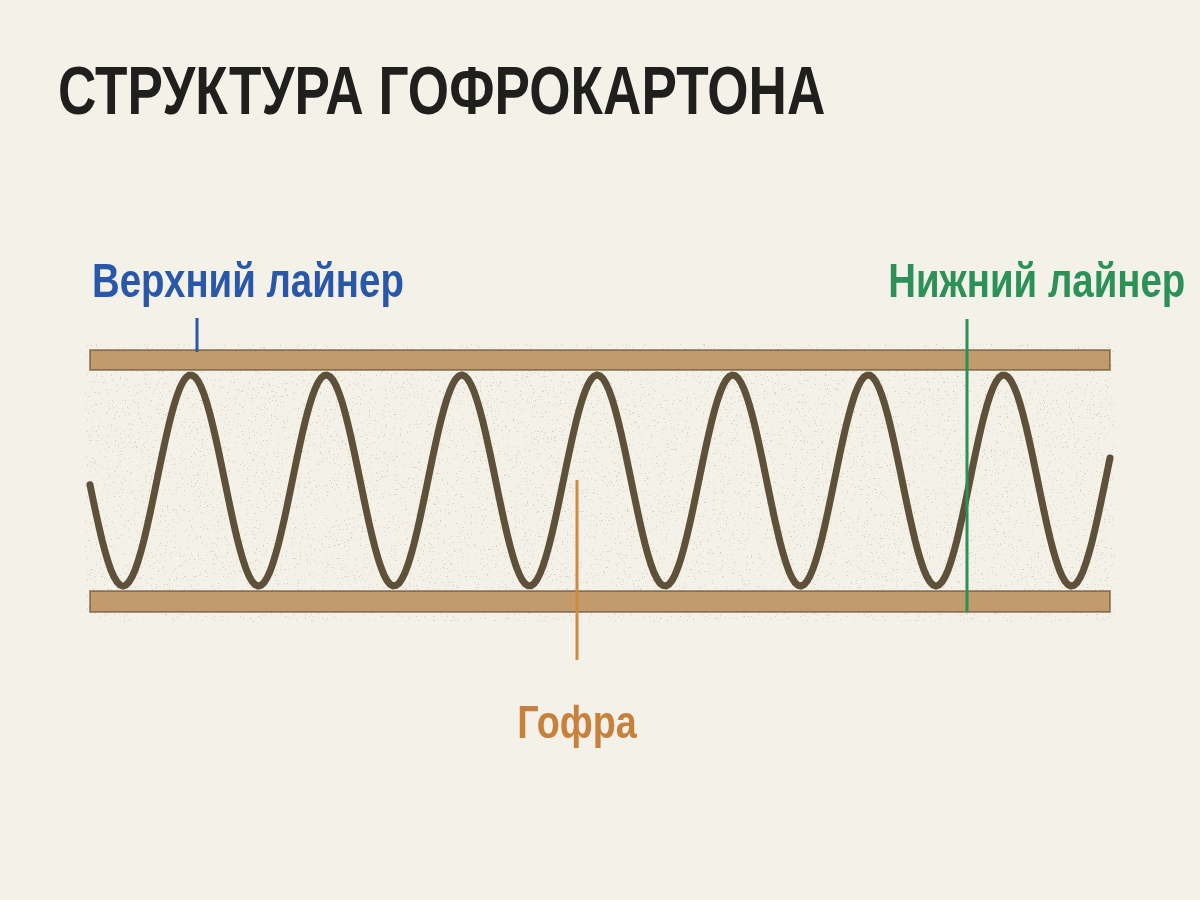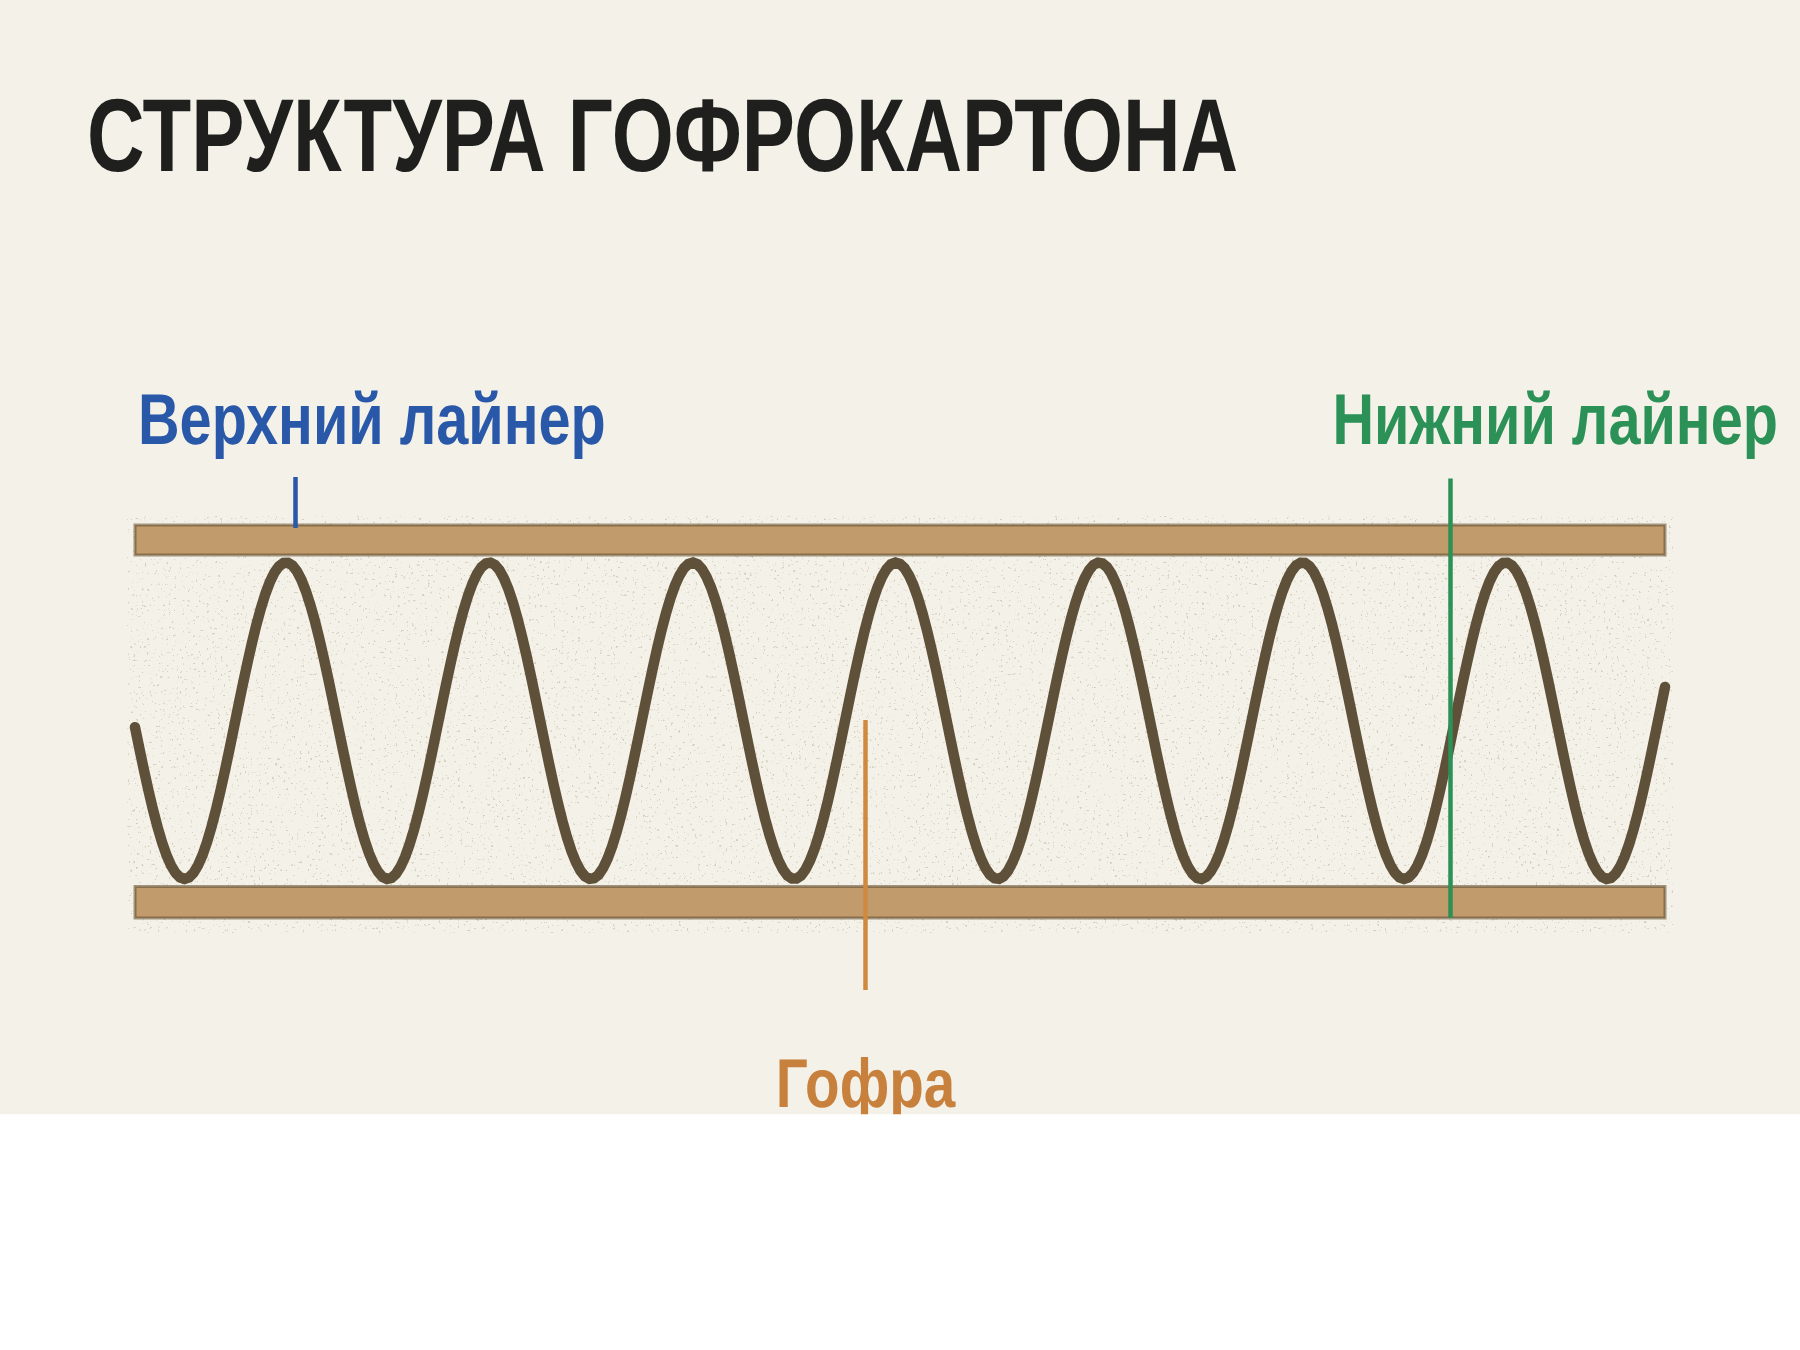--- a/index.html
+++ b/index.html
@@ -1,19 +1,19 @@
 <!DOCTYPE html>
 <html><head>
 <meta charset="utf-8">
 <style>
   html, body { margin: 0; padding: 0; }
   .canvas {
     position: relative;
     width: 1200px;
-    height: 743px;
+    height: 900px;
     background: #f3f1e8;
     overflow: hidden;
     font-family: "Liberation Sans", sans-serif;
   }
   .title {
     position: absolute;
     left: 58px;
     top: 56px;
     margin: 0;
     font-size: 69px;

